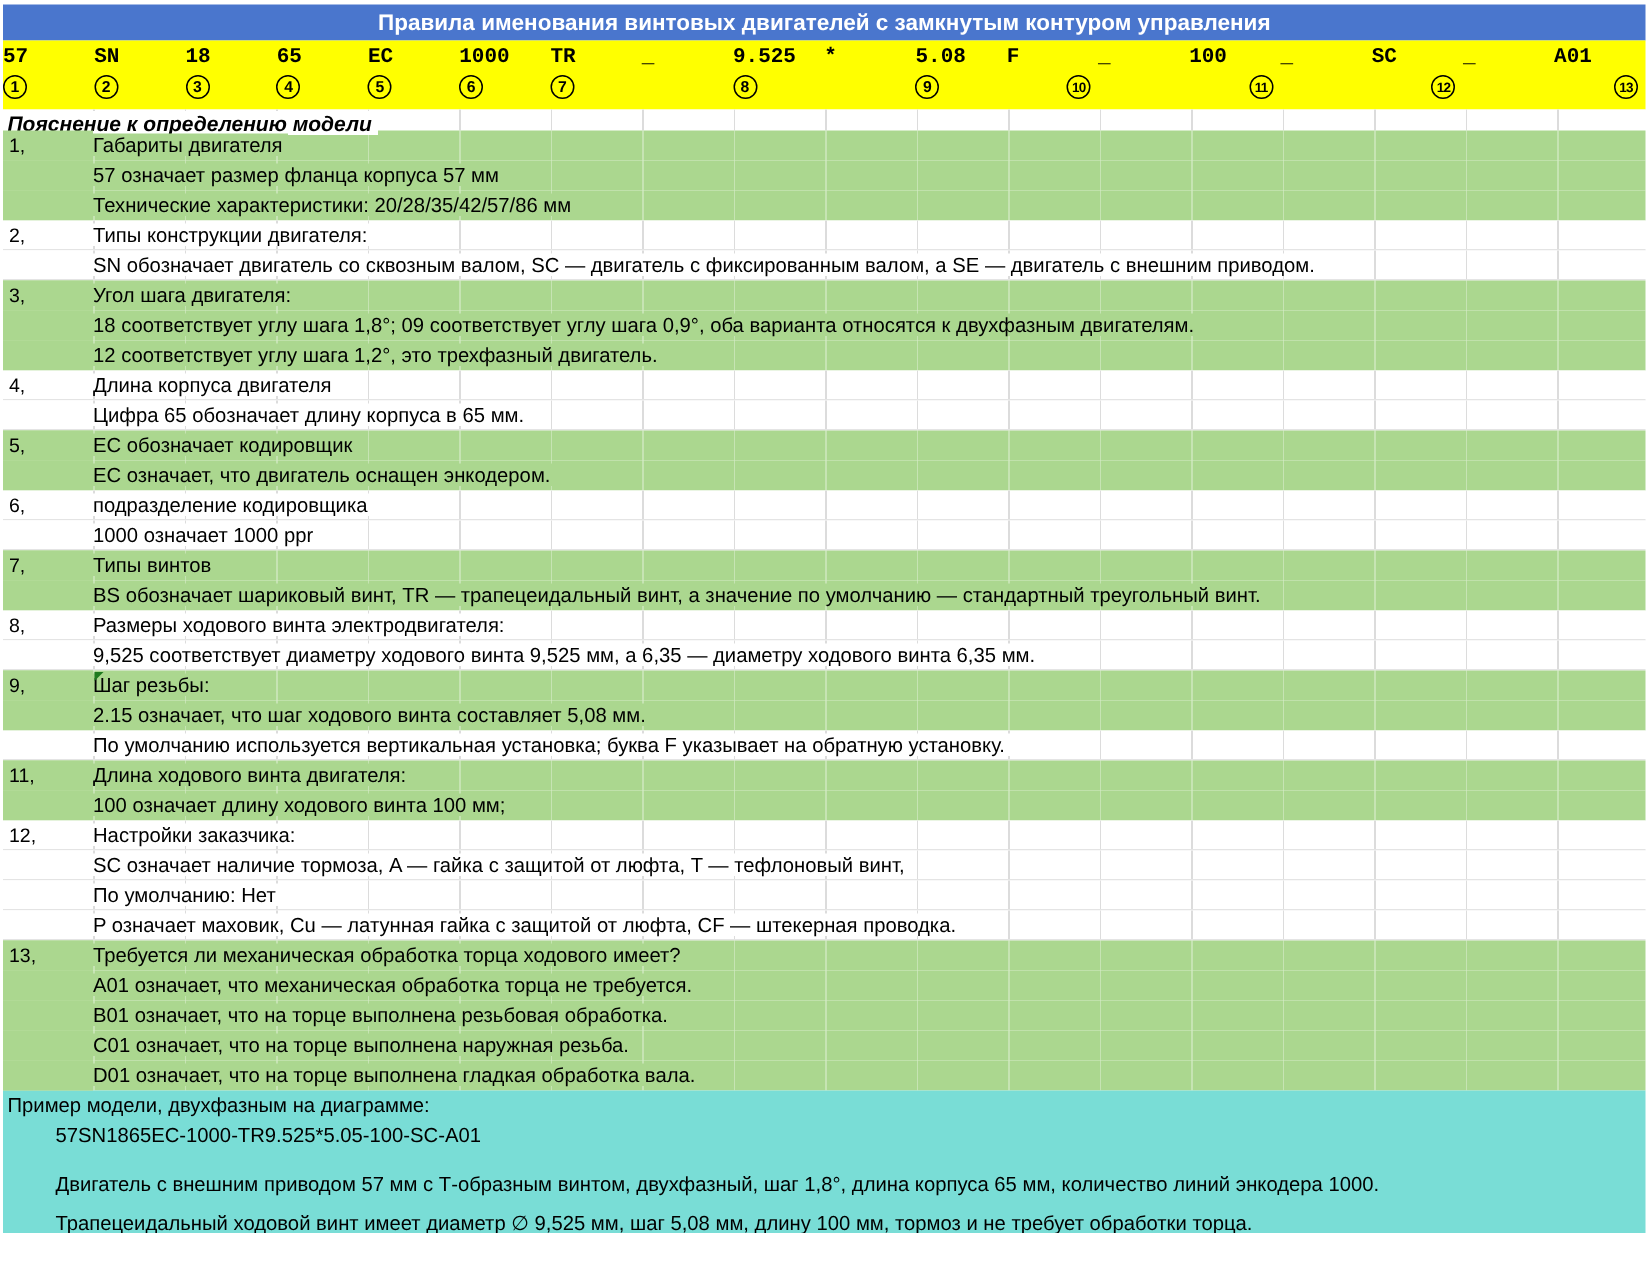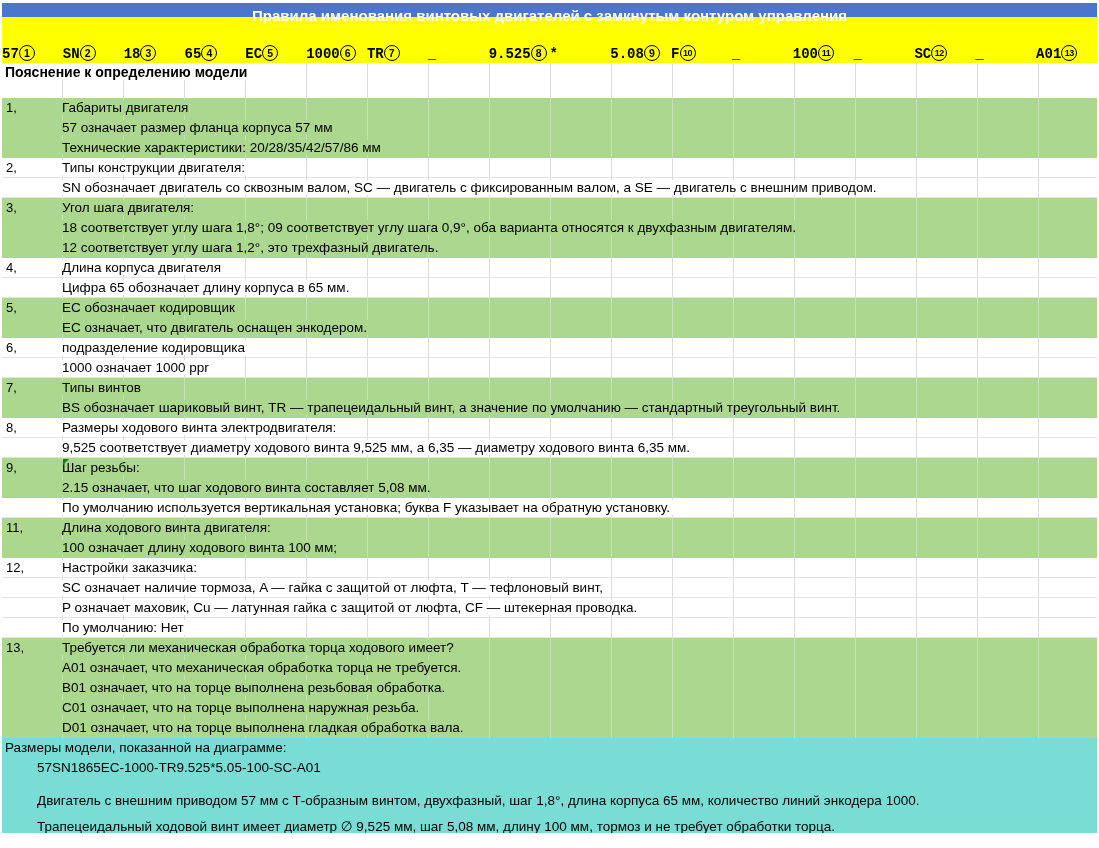--- a/index.html
+++ b/index.html
@@ -10,46 +10,47 @@
   html,body{background:#ffffff;}
   body{
     width:1099px;height:848px;overflow:hidden;
     font-family:"Liberation Sans","DejaVu Sans",sans-serif;
     color:var(--ink);
   }
   .sheet{margin:3px 2px 0 2px;width:1095px;}
 
   
   .title-bar{
-    height:14px;line-height:25px;background:var(--header-bg);
+    height:24px;line-height:25px;background:var(--header-bg);
     color:#ffffff;font-weight:bold;font-size:15px;text-align:center;
   }
 
   
   .code-row{
     height:46px;background:var(--code-row-bg);
     display:flex;align-items:stretch;
   }
-  .code-cell{flex:1 1 0;display:flex;flex-direction:row;align-items:flex-end;padding-top:3px;}
+  .code-cell{flex:1 1 0;display:flex;flex-direction:column;align-items:flex-start;padding-top:3px;}
   .code{
     font-family:"Liberation Mono","DejaVu Sans Mono",monospace;
     font-weight:bold;font-size:14px;line-height:17px;color:#000;
   }
   .numwrap{height:20px;display:flex;align-items:center;justify-content:center;margin-top:1px;}
   .circle{
     width:16px;height:16px;border:1.5px solid #000;border-radius:50%;
     display:flex;align-items:center;justify-content:center;
     font-size:10.5px;font-weight:bold;line-height:1;
   }
-  .circle.two{font-size:9px;letter-spacing:-0.5px;}
+  .circle.two{font-size:9px;letter-spacing:-0.5px;margin-left:40px;}
 
   
   .expl-row{
-    height:35px;line-height:18px;background:#fff;
+    height:14px;line-height:18px;background:#fff;
     background-image:repeating-linear-gradient(to right,transparent 0 60px,var(--grid-line) 60px 61px);
+    font-style:italic;
   }
   .expl-row .mask{background-color:#ffffff;font-weight:bold;font-size:14px;padding:0 4px 0 3px;}
 
   
   .line-row{display:flex;height:20px;}
   .line-row.white{
     background-color:#ffffff;
     background-image:repeating-linear-gradient(to right,transparent 0 60px,var(--grid-line) 60px 61px);
     border-bottom:1px solid #e4e4e4;
   }
@@ -286,25 +287,25 @@
       <div class="line-row white">
         <div class="num-cell">12,</div>
         <div class="txt-cell"><span class="mask">Настройки заказчика:</span></div>
       </div>
       <div class="line-row white">
         <div class="num-cell"></div>
         <div class="txt-cell"><span class="mask">SC означает наличие тормоза, A — гайка с защитой от люфта, T — тефлоновый винт,</span></div>
       </div>
       <div class="line-row white">
         <div class="num-cell"></div>
+        <div class="txt-cell"><span class="mask">По умолчанию: Нет</span></div>
+      </div>
+      <div class="line-row white">
+        <div class="num-cell"></div>
         <div class="txt-cell"><span class="mask">P означает маховик, Cu — латунная гайка с защитой от люфта, CF — штекерная проводка.</span></div>
-      </div>
-      <div class="line-row white">
-        <div class="num-cell"></div>
-        <div class="txt-cell"><span class="mask">По умолчанию: Нет</span></div>
       </div>
       <div class="line-row green">
         <div class="num-cell">13,</div>
         <div class="txt-cell"><span class="mask">Требуется ли механическая обработка торца ходового имеет?</span></div>
       </div>
       <div class="line-row green">
         <div class="num-cell"></div>
         <div class="txt-cell"><span class="mask">A01 означает, что механическая обработка торца не требуется.</span></div>
       </div>
       <div class="line-row green">
@@ -315,21 +316,21 @@
         <div class="num-cell"></div>
         <div class="txt-cell"><span class="mask">C01 означает, что на торце выполнена наружная резьба.</span></div>
       </div>
       <div class="line-row green">
         <div class="num-cell"></div>
         <div class="txt-cell"><span class="mask">D01 означает, что на торце выполнена гладкая обработка вала.</span></div>
       </div>
     </div>
 
   <div class="example">
-    <div class="ex-line">Размеры модели, показанной на диаграмме:</div>
+    <div class="ex-line">Пример модели, двухфазным на диаграмме:</div>
     <div class="ex-line ind">57SN1865EC-1000-TR9.525*5.05-100-SC-A01</div>
     <div class="ex-gap"></div>
     <div class="ex-line ind">Двигатель с внешним приводом 57 мм с Т-образным винтом, двухфазный, шаг 1,8°, длина корпуса 65 мм, количество линий энкодера 1000.</div>
     <div class="ex-gap s"></div>
     <div class="ex-line ind">Трапецеидальный ходовой винт имеет диаметр ∅ 9,525 мм, шаг 5,08 мм, длину 100 мм, тормоз и не требует обработки торца.</div>
   </div>
 
 </div>
 
 </body></html>

